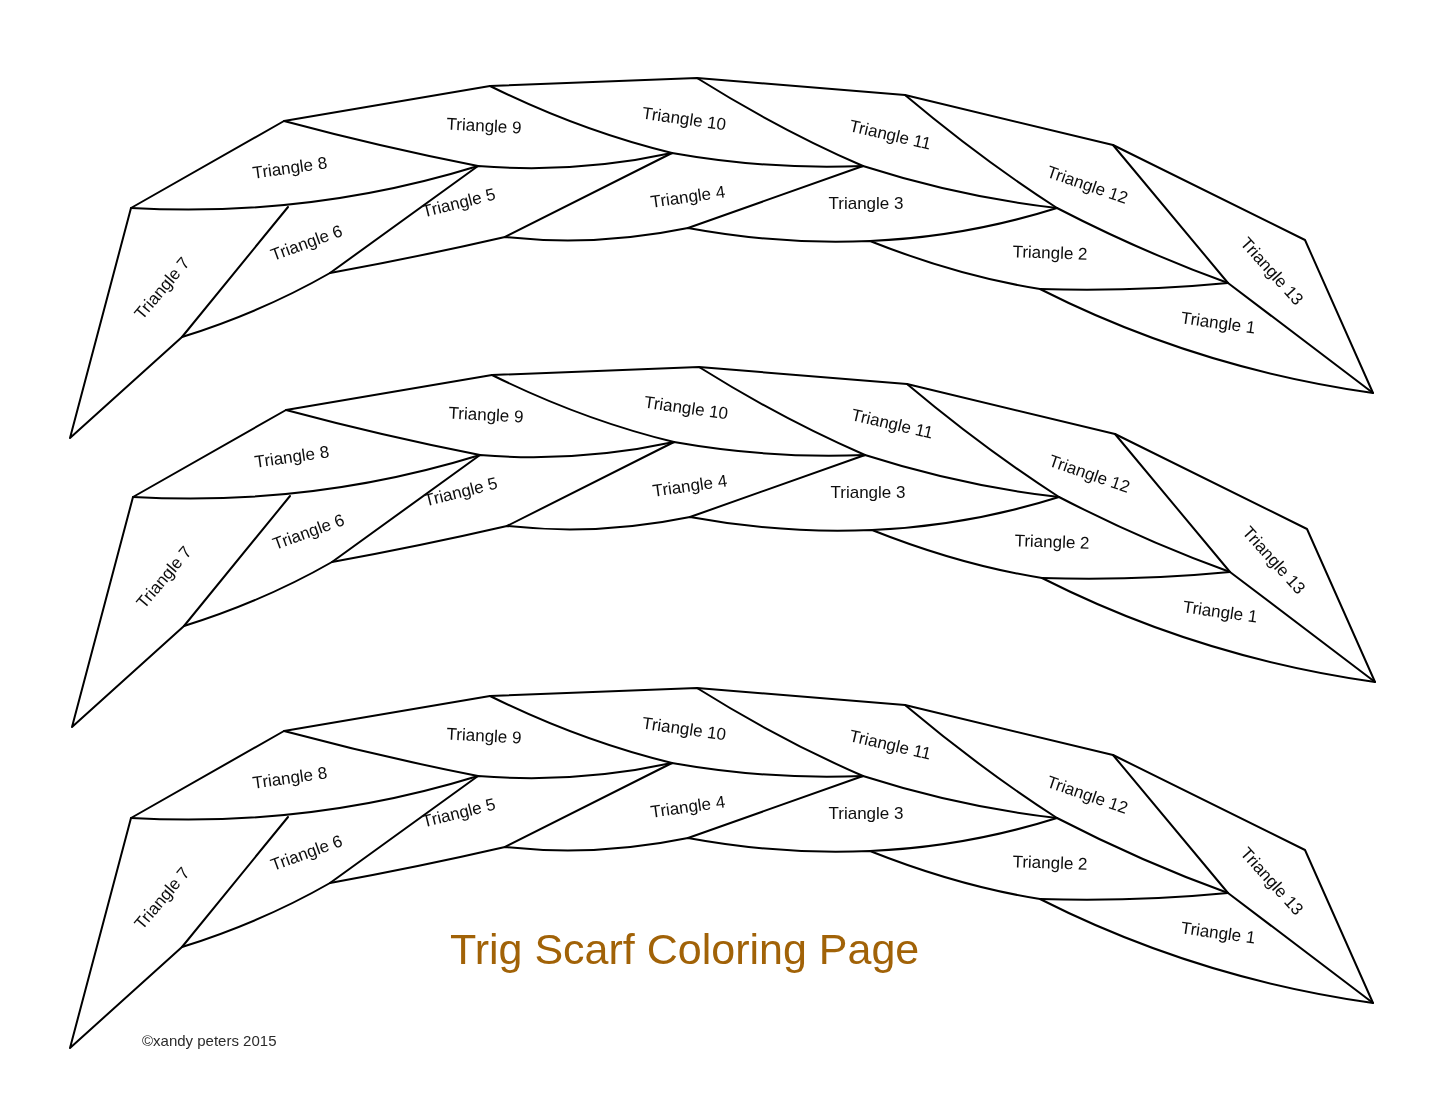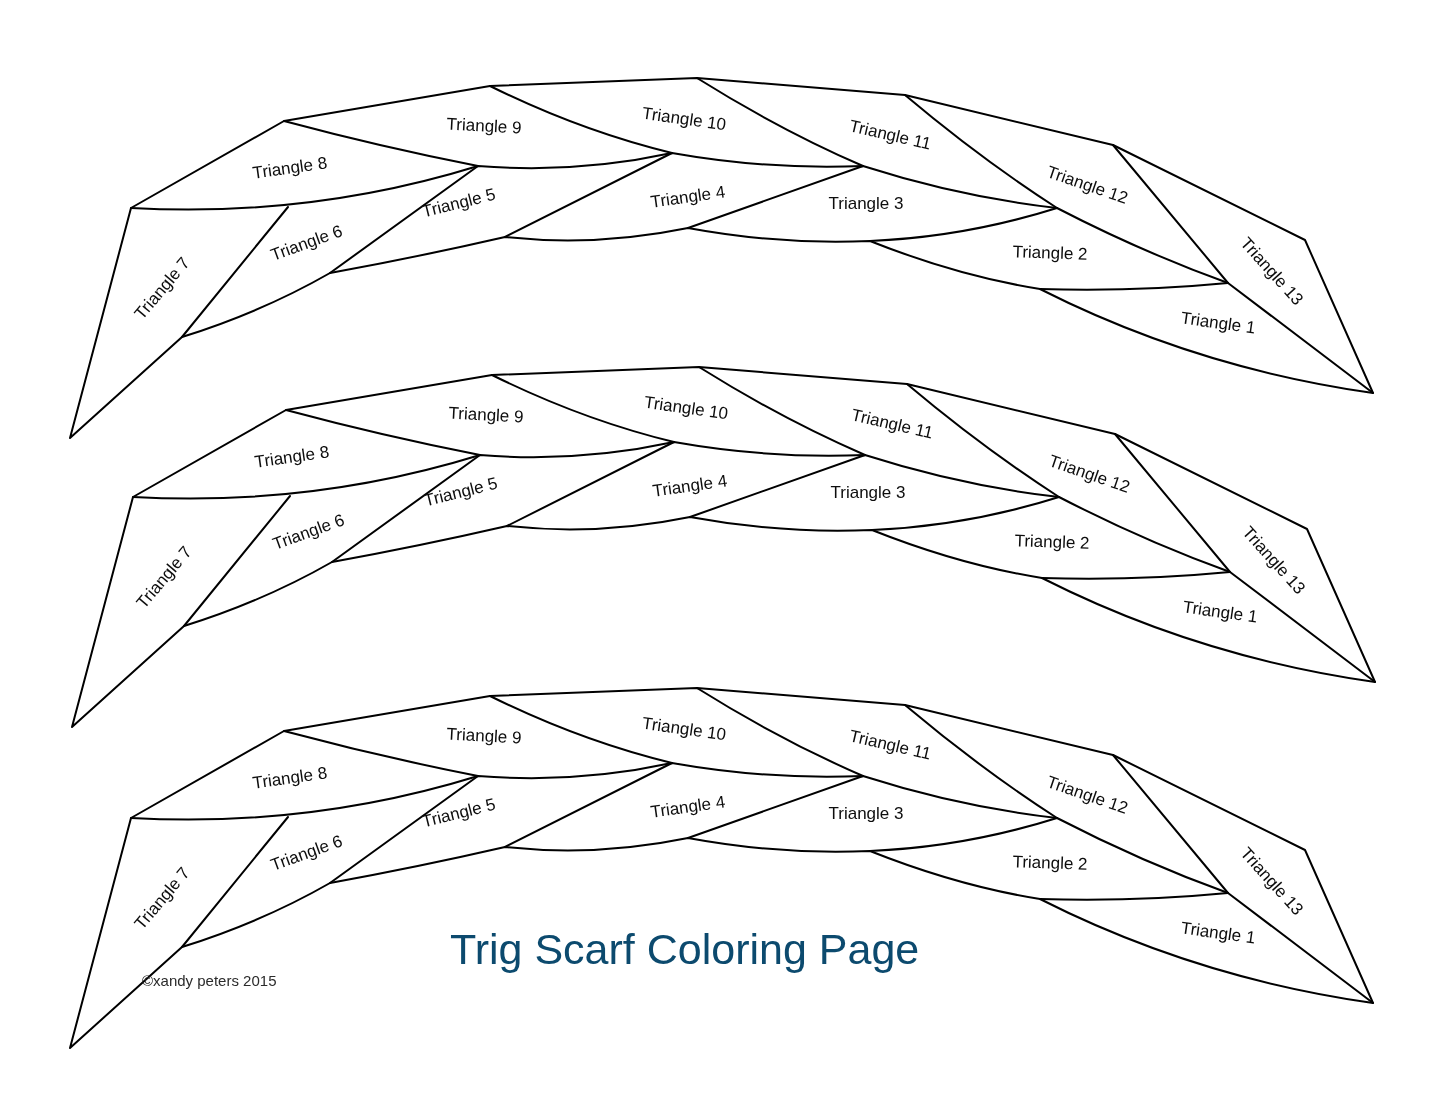--- a/index.html
+++ b/index.html
@@ -33,27 +33,27 @@
     fill: #0d0d0d;
     text-anchor: middle;
     dominant-baseline: middle;
   }
   .page-title {
     position: absolute;
     left: 450px;
     top: 925px;
     font-size: 43px;
     line-height: 1.15;
-    color: #0c4a6e;
+    color: #a16207;
     white-space: nowrap;
   }
   .copyright {
     position: absolute;
     left: 142px;
-    top: 973px;
+    top: 1033px;
     font-size: 15px;
     line-height: 1.1;
     color: #2b2b2b;
     white-space: nowrap;
   }
 </style>
 </head>
 <body>
 
 <div class="page">

